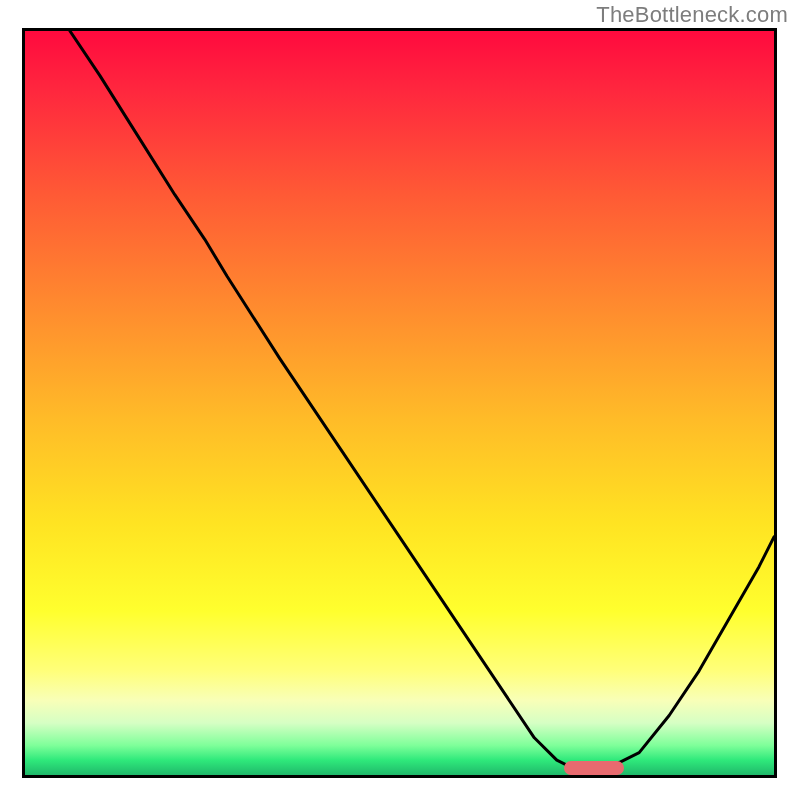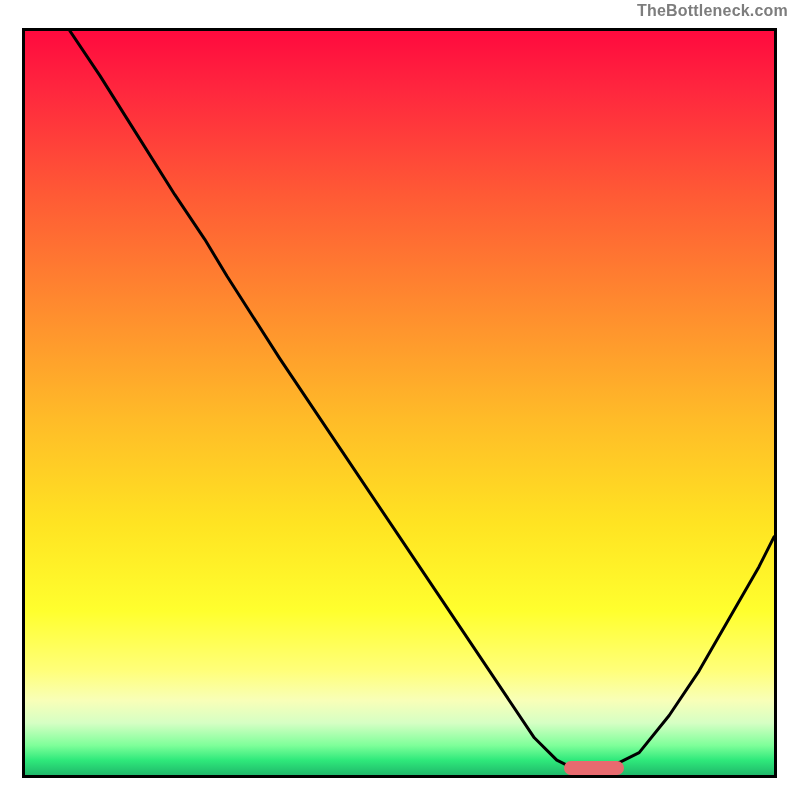--- a/index.html
+++ b/index.html
@@ -9,22 +9,22 @@
     height: 800px;
     background: #ffffff;
     position: relative;
     overflow: hidden;
     font-family: Arial, Helvetica, sans-serif;
   }
   .watermark {
     position: absolute;
     top: 2px;
     right: 12px;
-    font-size: 16px;
-    font-weight: 700;
+    font-size: 22px;
+    font-weight: 400;
     color: #7d7d7d;
     letter-spacing: 0.2px;
     z-index: 30;
   }
   .plot-frame {
     position: absolute;
     left: 22px;
     top: 28px;
     width: 755px;   
     height: 750px;  

